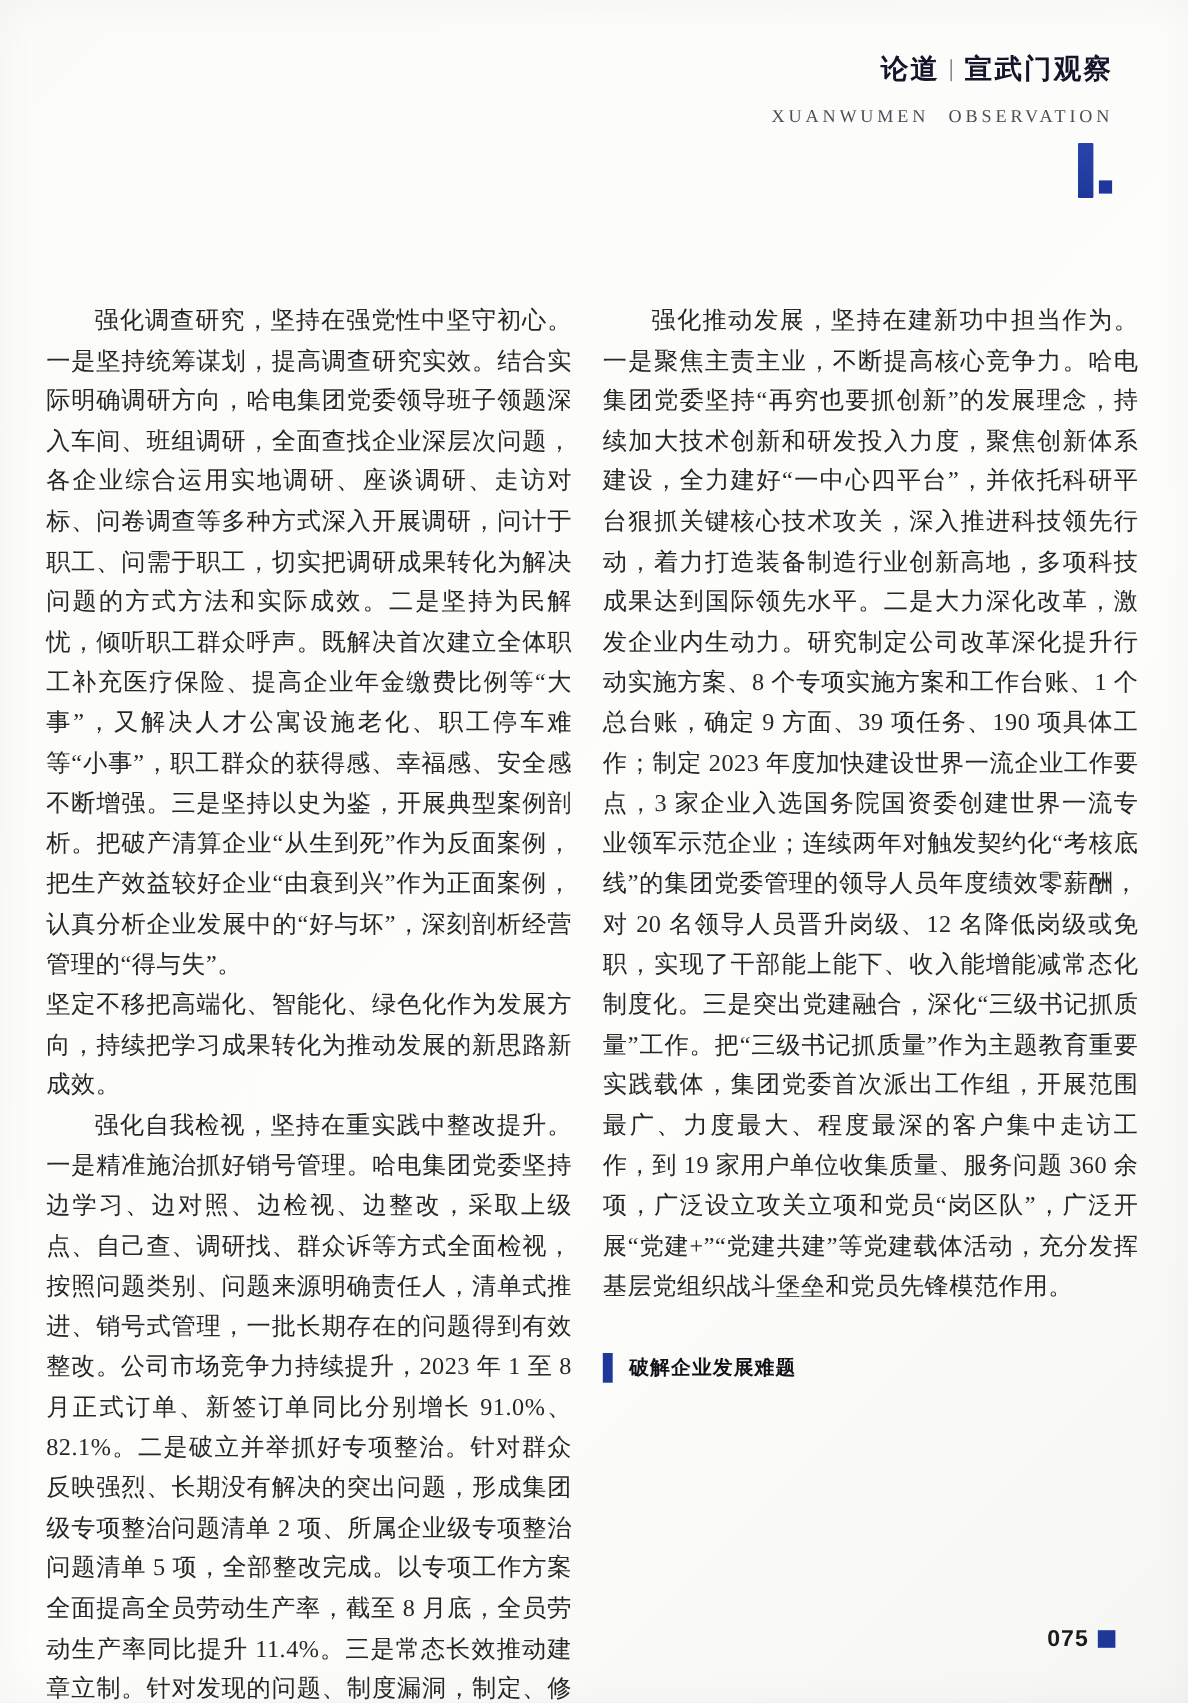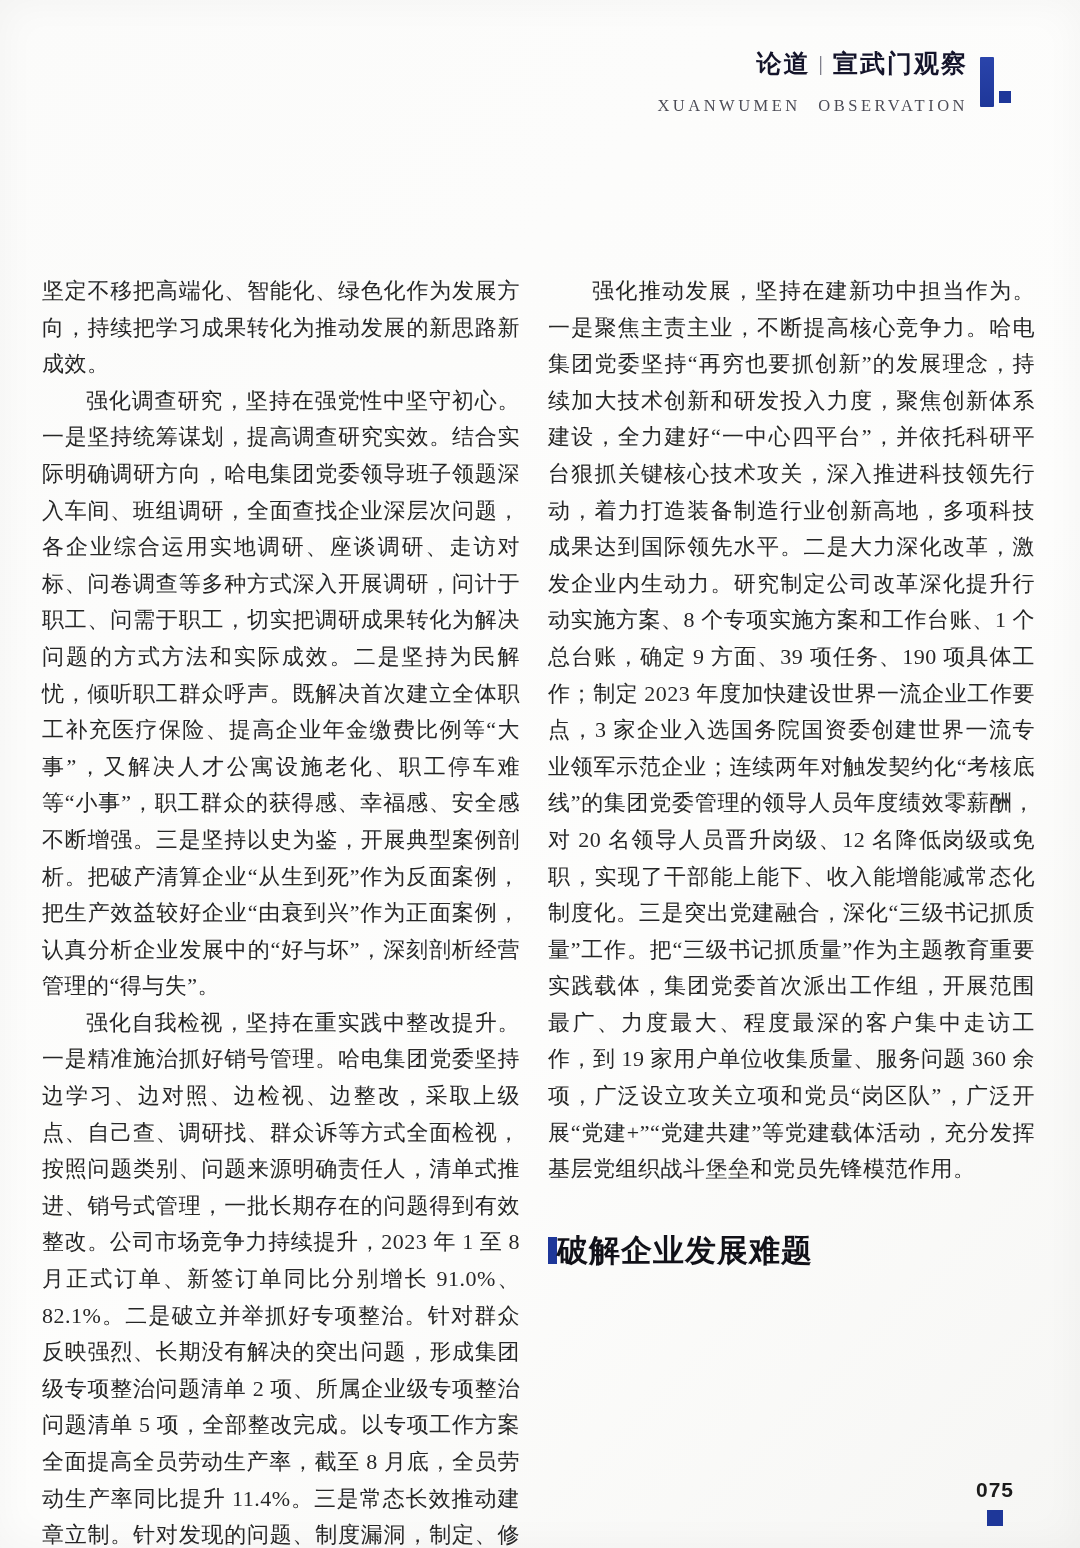--- a/index.html
+++ b/index.html
@@ -12,21 +12,21 @@
     width:1080px;height:1548px;
     margin:0 auto;
     background:linear-gradient(135deg,#fbfbfa 0%,#fdfdfc 60%,#f6f6f4 100%);
     box-shadow:inset 0 0 40px rgba(0,0,0,0.04);
     overflow:hidden;
   }
 
   
   .hdr{
     position:absolute;top:50px;right:68px;
-    display:flex;align-items:center;gap:12px;
+    display:flex;align-items:flex-end;gap:12px;flex-direction:column;
   }
   .hdr-titles{text-align:right;}
   .hdr-zh{
     font-size:25px;font-weight:700;color:#14142a;
     letter-spacing:2px;line-height:1.1;
     font-family:"Liberation Serif","DejaVu Serif",serif;
   }
   .hdr-zh .divider{
     font-weight:400;color:#6a6a78;margin:0 8px;
     font-size:22px;vertical-align:2px;
@@ -60,34 +60,34 @@
     margin:0;
     font-size:22px;line-height:36.6px;
     color:#262626;
     text-align:justify;
     letter-spacing:0.5px;
   }
   .para.indent{text-indent:2em;}
 
   
   .section-heading{
-    display:flex;align-items:center;
+    display:flex;align-items:center;gap:15px;
     margin:42px 0 46px 0;
-    font-size:31px;font-weight:700;color:#111118;
+    font-size:18px;font-weight:700;color:#111118;
     letter-spacing:1px;
   }
   .heading-bar{
     display:inline-block;width:9px;height:27px;
     background:var(--accent,#1e3799);
   }
 
   
   .pfooter{
     position:absolute;right:66px;top:1478px;
-    display:flex;align-items:center;gap:8px;flex-direction:column;
+    display:flex;align-items:center;gap:8px;
   }
   .page-num{
     font-size:21px;font-weight:700;color:#1b1b1b;
     font-family:"Liberation Sans","DejaVu Sans",sans-serif;
     letter-spacing:1px;
   }
   .page-square{
     display:inline-block;width:16px;height:16px;
     background:var(--accent,#1e3799);
   }
@@ -105,22 +105,22 @@
       <div class="hdr-en">XUANWUMEN OBSERVATION</div>
     </div>
     <div class="hdr-mark">
       <div class="bar"></div>
       <div class="dot"></div>
     </div>
   </header>
 
   <main class="columns">
     <section class="col col-left">
+        <p class="para indent">强化调查研究，坚持在强党性中坚守初心。一是坚持统筹谋划，提高调查研究实效。结合实际明确调研方向，哈电集团党委领导班子领题深入车间、班组调研，全面查找企业深层次问题，各企业综合运用实地调研、座谈调研、走访对标、问卷调查等多种方式深入开展调研，问计于职工、问需于职工，切实把调研成果转化为解决问题的方式方法和实际成效。二是坚持为民解忧，倾听职工群众呼声。既解决首次建立全体职工补充医疗保险、提高企业年金缴费比例等“大事”，又解决人才公寓设施老化、职工停车难等“小事”，职工群众的获得感、幸福感、安全感不断增强。三是坚持以史为鉴，开展典型案例剖析。把破产清算企业“从生到死”作为反面案例，把生产效益较好企业“由衰到兴”作为正面案例，认真分析企业发展中的“好与坏”，深刻剖析经营管理的“得与失”。</p>
         <p class="para">坚定不移把高端化、智能化、绿色化作为发展方向，持续把学习成果转化为推动发展的新思路新成效。</p>
-        <p class="para indent">强化调查研究，坚持在强党性中坚守初心。一是坚持统筹谋划，提高调查研究实效。结合实际明确调研方向，哈电集团党委领导班子领题深入车间、班组调研，全面查找企业深层次问题，各企业综合运用实地调研、座谈调研、走访对标、问卷调查等多种方式深入开展调研，问计于职工、问需于职工，切实把调研成果转化为解决问题的方式方法和实际成效。二是坚持为民解忧，倾听职工群众呼声。既解决首次建立全体职工补充医疗保险、提高企业年金缴费比例等“大事”，又解决人才公寓设施老化、职工停车难等“小事”，职工群众的获得感、幸福感、安全感不断增强。三是坚持以史为鉴，开展典型案例剖析。把破产清算企业“从生到死”作为反面案例，把生产效益较好企业“由衰到兴”作为正面案例，认真分析企业发展中的“好与坏”，深刻剖析经营管理的“得与失”。</p>
         <p class="para indent">强化自我检视，坚持在重实践中整改提升。一是精准施治抓好销号管理。哈电集团党委坚持边学习、边对照、边检视、边整改，采取上级点、自己查、调研找、群众诉等方式全面检视，按照问题类别、问题来源明确责任人，清单式推进、销号式管理，一批长期存在的问题得到有效整改。公司市场竞争力持续提升，2023 年 1 至 8 月正式订单、新签订单同比分别增长 91.0%、82.1%。二是破立并举抓好专项整治。针对群众反映强烈、长期没有解决的突出问题，形成集团级专项整治问题清单 2 项、所属企业级专项整治问题清单 5 项，全部整改完成。以专项工作方案全面提高全员劳动生产率，截至 8 月底，全员劳动生产率同比提升 11.4%。三是常态长效推动建章立制。针对发现的问题、制度漏洞，制定、修订《法治合规风控信息化建设规划方案》《哈电集团所属单位经营业</p>
       </section>
     <section class="col col-right">
       <div>
           <p class="para indent">强化推动发展，坚持在建新功中担当作为。一是聚焦主责主业，不断提高核心竞争力。哈电集团党委坚持“再穷也要抓创新”的发展理念，持续加大技术创新和研发投入力度，聚焦创新体系建设，全力建好“一中心四平台”，并依托科研平台狠抓关键核心技术攻关，深入推进科技领先行动，着力打造装备制造行业创新高地，多项科技成果达到国际领先水平。二是大力深化改革，激发企业内生动力。研究制定公司改革深化提升行动实施方案、8 个专项实施方案和工作台账、1 个总台账，确定 9 方面、39 项任务、190 项具体工作；制定 2023 年度加快建设世界一流企业工作要点，3 家企业入选国务院国资委创建世界一流专业领军示范企业；连续两年对触发契约化“考核底线”的集团党委管理的领导人员年度绩效零薪酬，对 20 名领导人员晋升岗级、12 名降低岗级或免职，实现了干部能上能下、收入能增能减常态化制度化。三是突出党建融合，深化“三级书记抓质量”工作。把“三级书记抓质量”作为主题教育重要实践载体，集团党委首次派出工作组，开展范围最广、力度最大、程度最深的客户集中走访工作，到 19 家用户单位收集质量、服务问题 360 余项，广泛设立攻关立项和党员“岗区队”，广泛开展“党建+”“党建共建”等党建载体活动，充分发挥基层党组织战斗堡垒和党员先锋模范作用。</p>
         </div>
       <h2 class="section-heading">
         <span class="heading-bar"></span>
         <span>破解企业发展难题</span>
       </h2>

